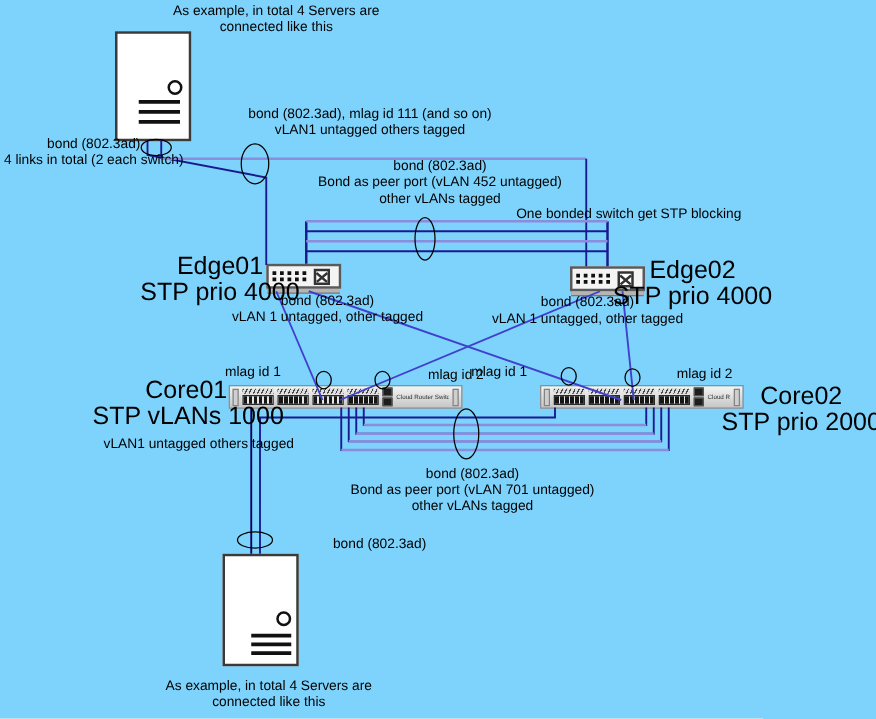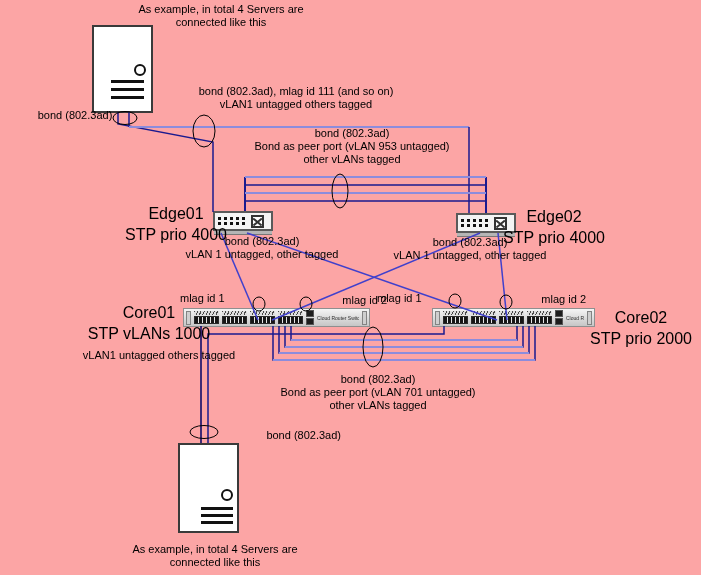--- a/index.html
+++ b/index.html
@@ -1,22 +1,22 @@
 <!DOCTYPE html>
 <html><head>
 <meta charset="utf-8">
 <style>
   html,body{margin:0;padding:0;background:#fff;}
   #stage{
-    position:relative;width:701px;height:575px;background:#fca5a5;overflow:hidden;
+    position:relative;width:701px;height:575px;background:#7dd3fc;overflow:hidden;
     font-family:"Liberation Sans",sans-serif;color:#000;
   }
   .note{position:absolute;font-size:11px;line-height:13px;z-index:10;}
   .note div{white-space:nowrap;}
-  .biglabel{position:absolute;font-size:16px;line-height:21px;z-index:10;}
+  .biglabel{position:absolute;font-size:20px;line-height:21px;z-index:10;}
   .biglabel div{white-space:nowrap;}
   .c{text-align:center}.r{text-align:left}.l{text-align:right}
   svg.lines{position:absolute;left:0;top:0;z-index:5;pointer-events:none;}
 
   
   .server{position:absolute;background:#fff;border:2px solid #3a3a3a;z-index:1;}
   .server .led{position:absolute;width:8px;height:8px;border:2px solid #111;border-radius:50%;}
   .server .bar{position:absolute;height:3px;background:#111;}
 
   
@@ -187,34 +187,36 @@
     <ellipse cx="204" cy="432" rx="14" ry="6.5" fill="none" stroke="#000" stroke-width="1"></ellipse>
   </svg>
 
   <div class="note c" style="left:96px;top:3px;width:250px;">
     <div>As example, in total 4 Servers are</div>
     <div>connected like this</div>
   </div>
 
   <div class="note c" style="left:0px;top:109px;width:150px;">
     <div>bond (802.3ad)</div>
+    <div>4 links in total (2 each switch)</div>
   </div>
 
   <div class="note c" style="left:171px;top:85px;width:250px;">
     <div>bond (802.3ad), mlag id 111 (and so on)</div>
     <div>vLAN1 untagged others tagged</div>
   </div>
 
   <div class="note c" style="left:227px;top:127px;width:250px;">
     <div>bond (802.3ad)</div>
-    <div>Bond as peer port (vLAN 953 untagged)</div>
+    <div>Bond as peer port (vLAN 452 untagged)</div>
     <div>other vLANs tagged</div>
   </div>
 
   <div class="note c" style="left:393px;top:165px;width:220px;">
+    <div>One bonded switch get STP blocking</div>
   </div>
 
   <div class="biglabel c" style="left:101px;top:203px;width:150px;">
     <div>Edge01</div>
     <div>STP prio 4000</div>
   </div>
 
   <div class="note c" style="left:162px;top:235px;width:200px;">
     <div>bond (802.3ad)</div>
     <div>vLAN 1 untagged, other tagged</div>

